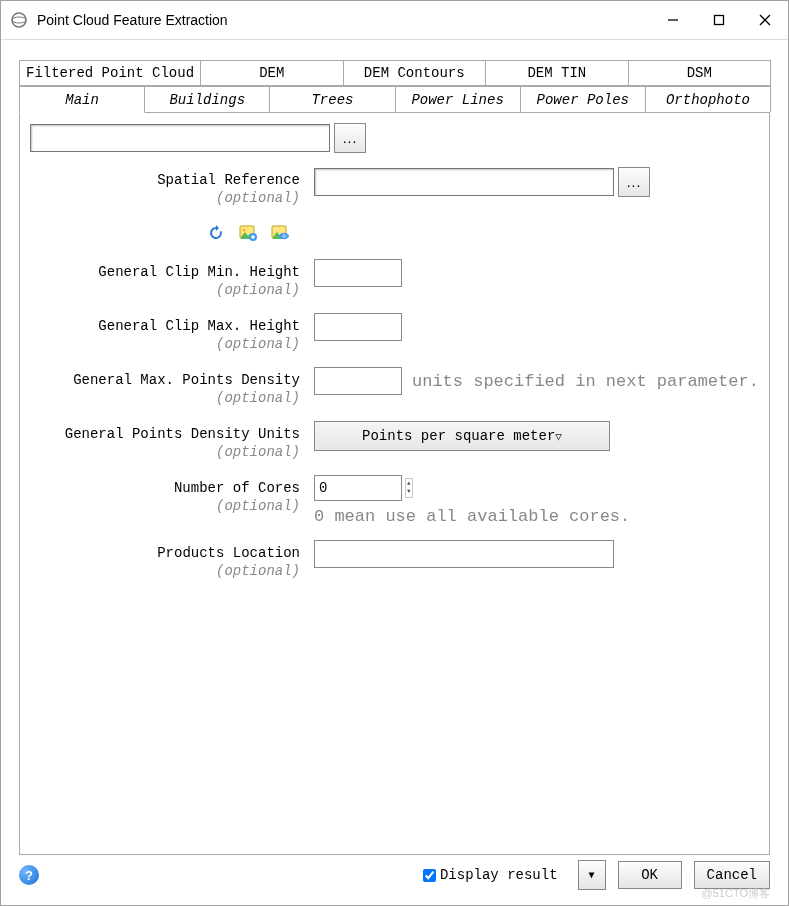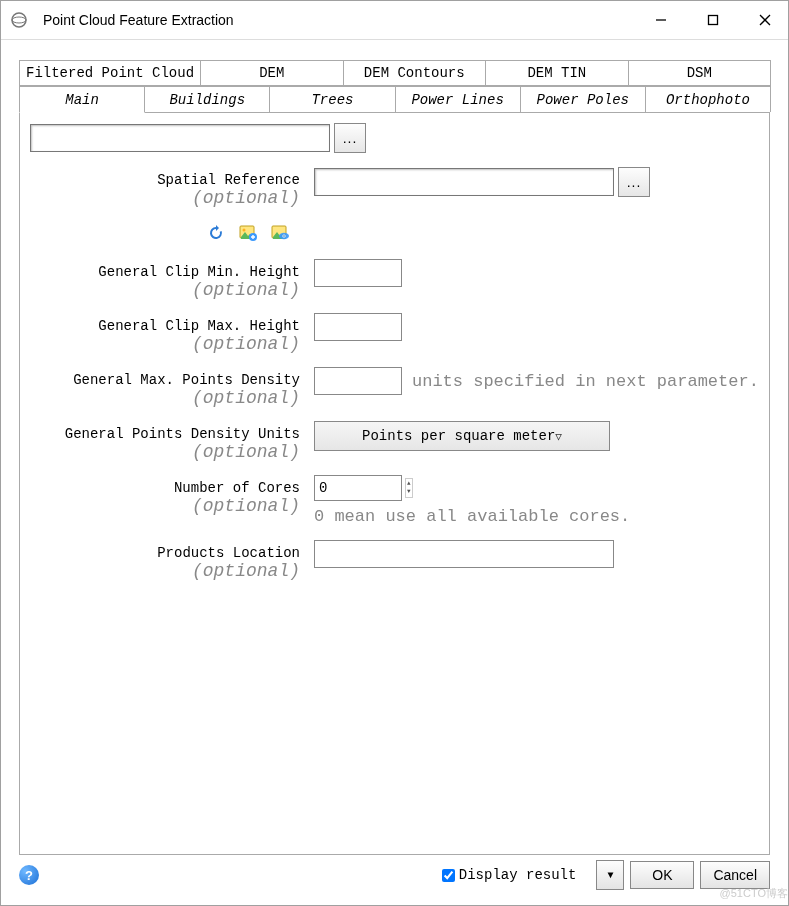--- a/index.html
+++ b/index.html
@@ -19,21 +19,20 @@
     flex-direction: column;
     position: relative;
   }
   .titlebar {
     height: 38px;
     display: flex;
     align-items: center;
     padding-left: 8px;
     border-bottom: 1px solid #ddd;
     background: #fff;
-    gap: 6px;
   }
   .titlebar .app-icon {
     width: 20px;
     height: 20px;
     margin-right: 8px;
     display: flex;
     align-items: center;
     justify-content: center;
   }
   .titlebar .title {
@@ -107,21 +106,21 @@
     width: 270px;
     text-align: right;
     padding-right: 14px;
     padding-top: 4px;
     line-height: 18px;
   }
   .form-label .optional {
     color: #888;
     font-style: italic;
     display: block;
-    font-size: 18px;
+    font-size: 14px;
   }
   .form-field {
     flex: 1;
     display: flex;
     align-items: center;
     gap: 4px;
     flex-wrap: wrap;
   }
   .text-input {
     border: 1px solid #888;
@@ -229,41 +228,41 @@
     align-items: center;
     margin-right: 20px;
   }
   .check-row input { margin-right: 4px; }
   .btn {
     height: 28px;
     min-width: 64px;
     padding: 0 12px;
     border: 1px solid #888;
     background: linear-gradient(#fdfdfd, #e4e4e4);
-    margin-left: 6px;
-    font-family: Liberation Sans, sans-serif;
+    margin-left: 12px;
+    font-family: Liberation Mono, monospace;
     font-size: 14px;
     display: flex;
     align-items: center;
     justify-content: center;
     text-align: center;
   }
   .dd-btn {
     width: 26px;
     height: 28px;
     border: 1px solid #888;
     background: linear-gradient(#fdfdfd, #e4e4e4);
     display: flex;
     align-items: center;
     justify-content: center;
     font-size: 10px;
   }
   .watermark {
     position: absolute;
-    right: 0;
+    right: 18px;
     bottom: 4px;
     color: #ccc;
     font-size: 11px;
     font-family: Arial, sans-serif;
     text-align: center;
   }
 </style>
 </head>
 <body>
 

